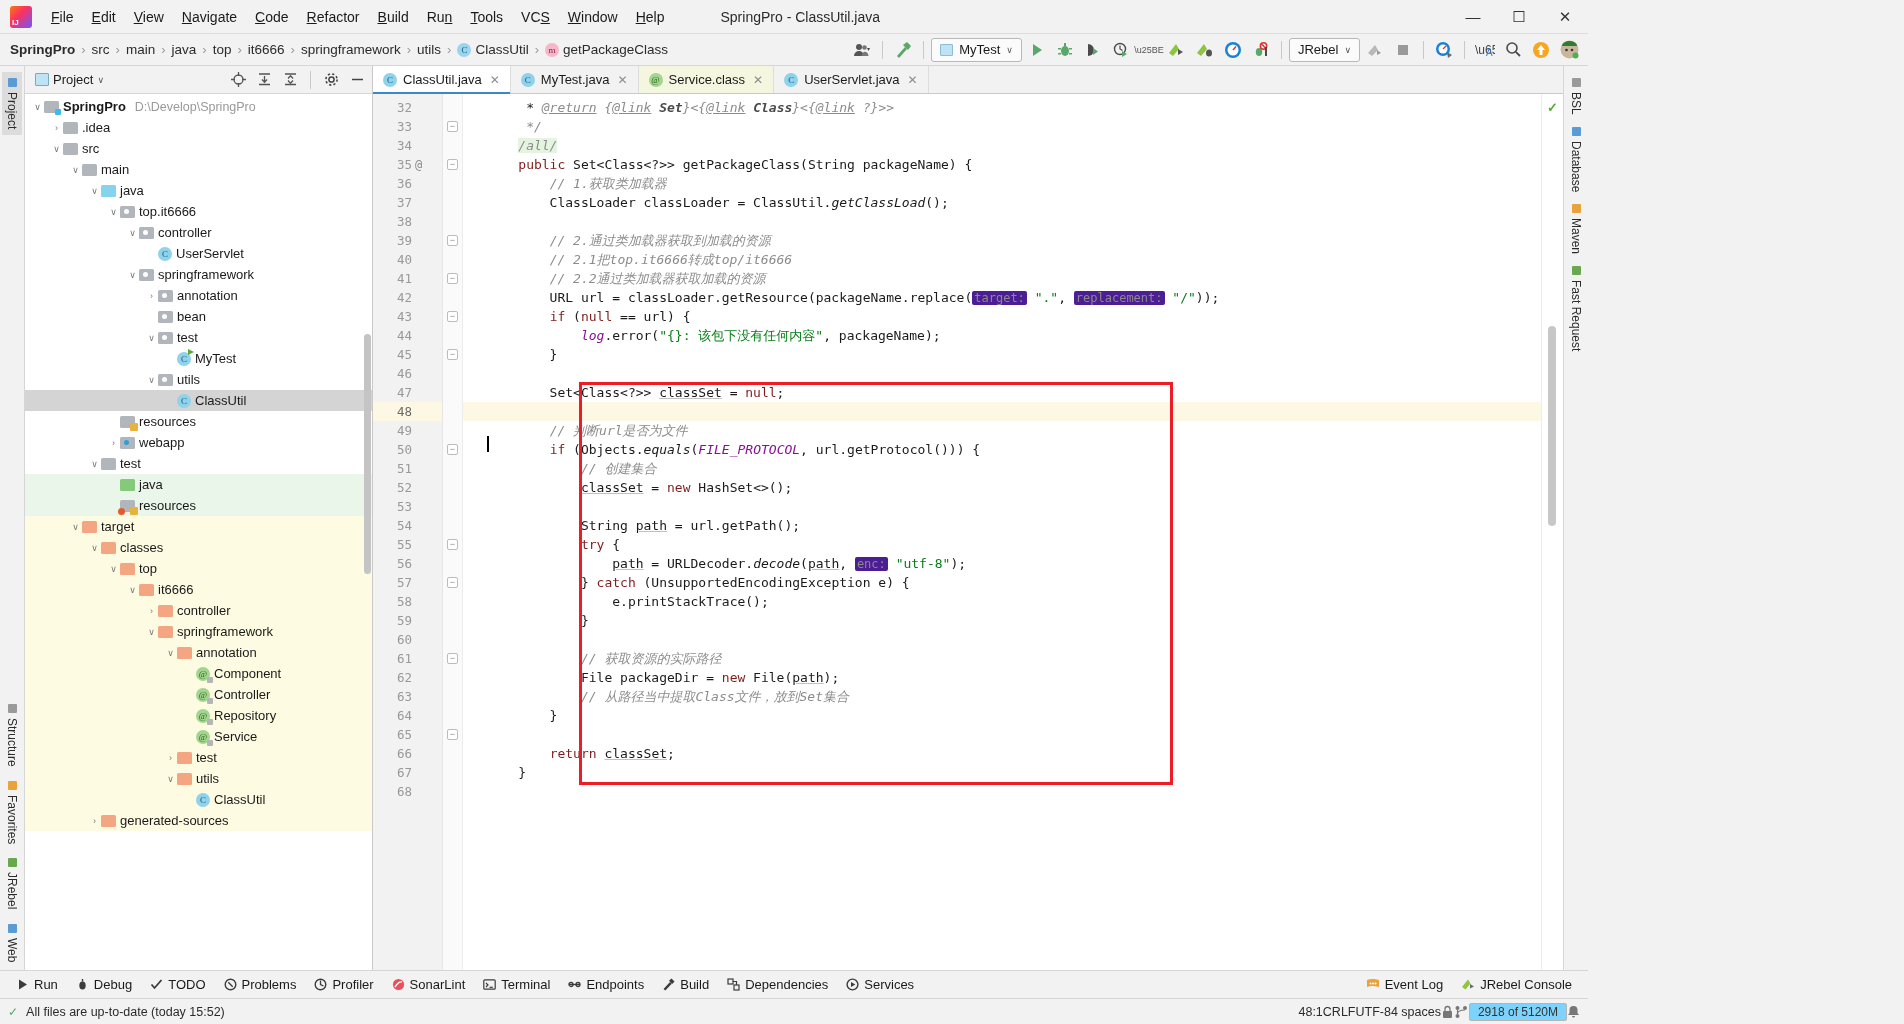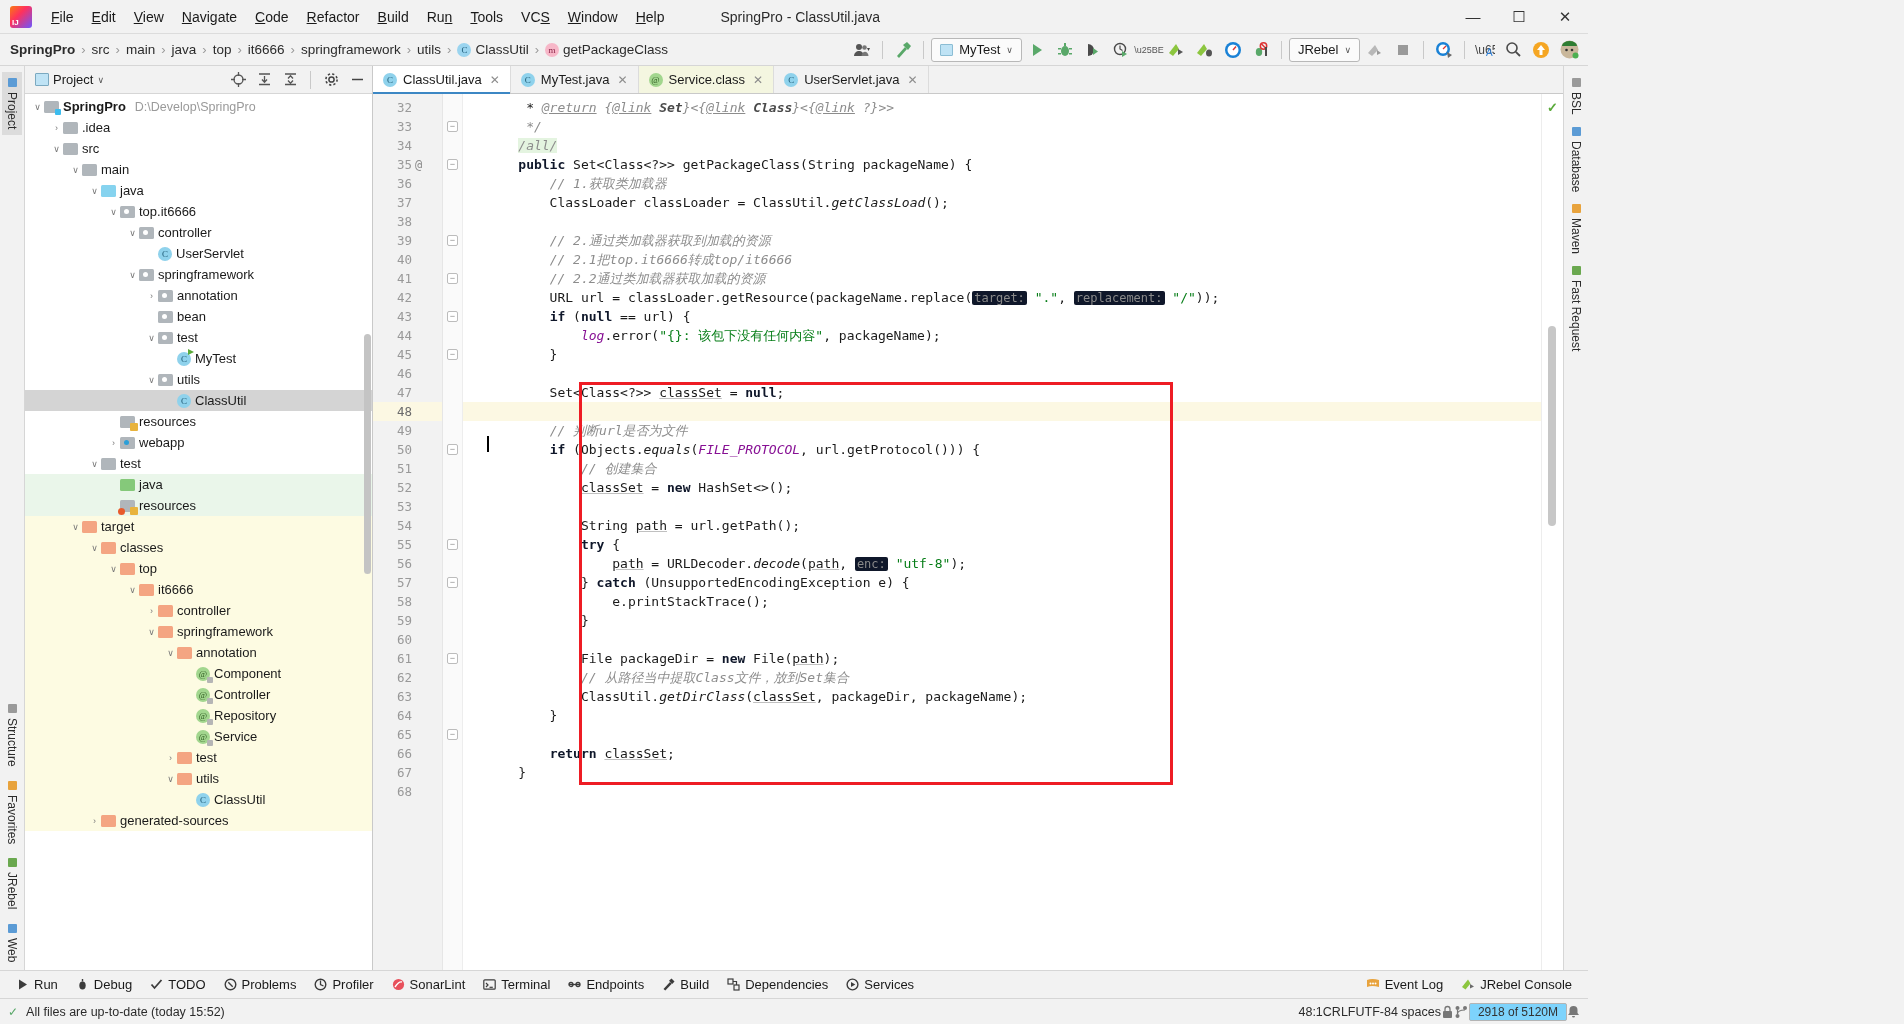--- a/index.html
+++ b/index.html
@@ -221,28 +221,28 @@
   .fline { height: 19px; display:flex; align-items:center; justify-content:center; }
   .fbox { width: 11px; height: 11px; border:1px solid #bcbcbc; background:#fff; color:#8a8a8a;
           font-size: 9px; line-height: 9px; display:flex; align-items:center; justify-content:center; border-radius:2px;}
 
   .code {
     flex: 1; position: relative; padding-top: 4px; overflow: hidden;
     font-family: "DejaVu Sans Mono", monospace; font-size: 13px; background: #fff;
   }
   .cline { height: 19px; line-height: 19px; white-space: pre; padding-left: 24px; color:#1a1a1a; }
   .cline.cur { background: #fcf8e3; }
-  .kw { color: #0f172a; font-weight: bold; }
+  .kw { color: #7f1d1d; font-weight: normal; }
   .cm { color: #8c8c8c; font-style: italic; }
   .str { color: #067d17; }
   .sfld { color: #871094; font-style: italic; }
   .mth { color: #1a1a1a; font-style: italic; }
   .log { color: #871094; font-style: italic; }
   .loc { text-decoration: underline; text-decoration-color: #c0c0c0; }
-  .hint { background: #0f172a; color: #8a8a8a; border-radius: 2px; padding: 0 2px; font-size:12px;}
+  .hint { background: #4c1d95; color: #8a8a8a; border-radius: 2px; padding: 0 2px; font-size:12px;}
   .jdoc { color: #8c8c8c; font-style: italic; }
   .jdoclink { color: #8c8c8c; font-style: italic; text-decoration: underline; }
   .jdocb { color: #4a4a4a; font-style: italic; font-weight: bold; }
   .greenbg { background: #e4f4e0; }
 
   .redbox {
     position: absolute; border: 3px solid #ee1c24; pointer-events: none;
     left: 116px; top: 288px; width: 594px; height: 403px; z-index: 5;
   }
   .caret-bar {
@@ -956,23 +956,23 @@
             <div class="cline">            <span class="cm">// 创建集合</span></div>
             <div class="cline">            <span class="loc">classSet</span> = <span class="kw">new</span> HashSet&lt;&gt;();</div>
             <div class="cline">&nbsp;</div>
             <div class="cline">            String <span class="loc">path</span> = url.getPath();</div>
             <div class="cline">            <span class="kw">try</span> {</div>
             <div class="cline">                <span class="loc">path</span> = URLDecoder.<span class="mth">decode</span>(<span class="loc">path</span>, <span class="hint">enc:</span> <span class="str">"utf-8"</span>);</div>
             <div class="cline">            } <span class="kw">catch</span> (UnsupportedEncodingException e) {</div>
             <div class="cline">                e.printStackTrace();</div>
             <div class="cline">            }</div>
             <div class="cline">&nbsp;</div>
+            <div class="cline">            <span class="cm">// 获取资源的实际路径</span></div>
             <div class="cline">            File packageDir = <span class="kw">new</span> File(<span class="loc">path</span>);</div>
             <div class="cline">            <span class="cm">// 从路径当中提取Class文件，放到Set集合</span></div>
-            <div class="cline">            ClassUtil.<span class="mth">getDirClass</span>(<span class="loc">classSet</span>, packageDir, packageName);</div>
             <div class="cline">        }</div>
             <div class="cline">&nbsp;</div>
             <div class="cline">        <span class="kw">return</span> <span class="loc">classSet</span>;</div>
             <div class="cline">    }</div>
           </div>
         <div class="rightgut">
           <div class="rg-check">✓</div>
           <div class="rg-scroll"></div>
         </div>
       </div>

